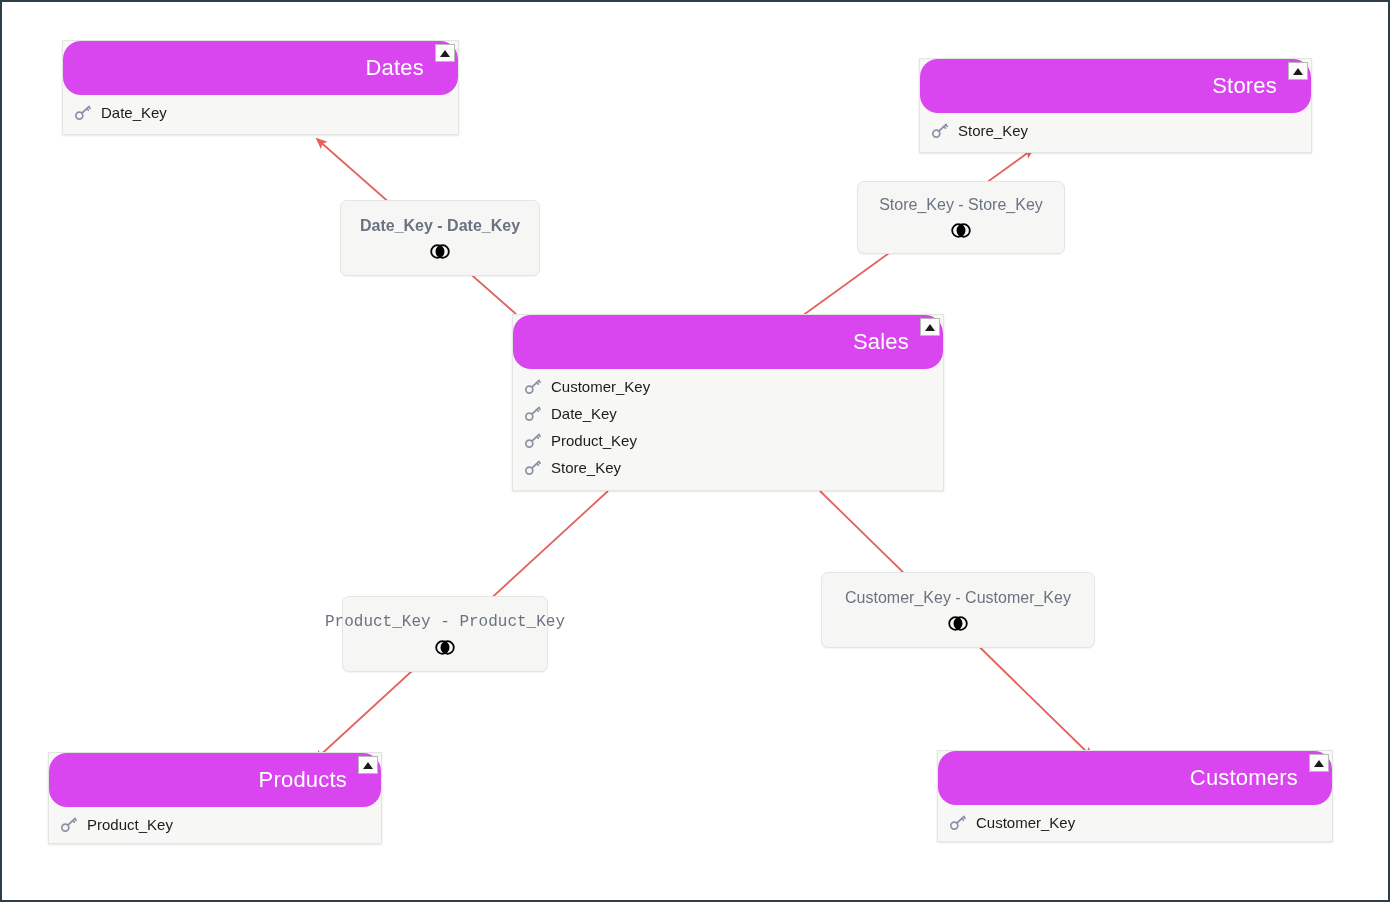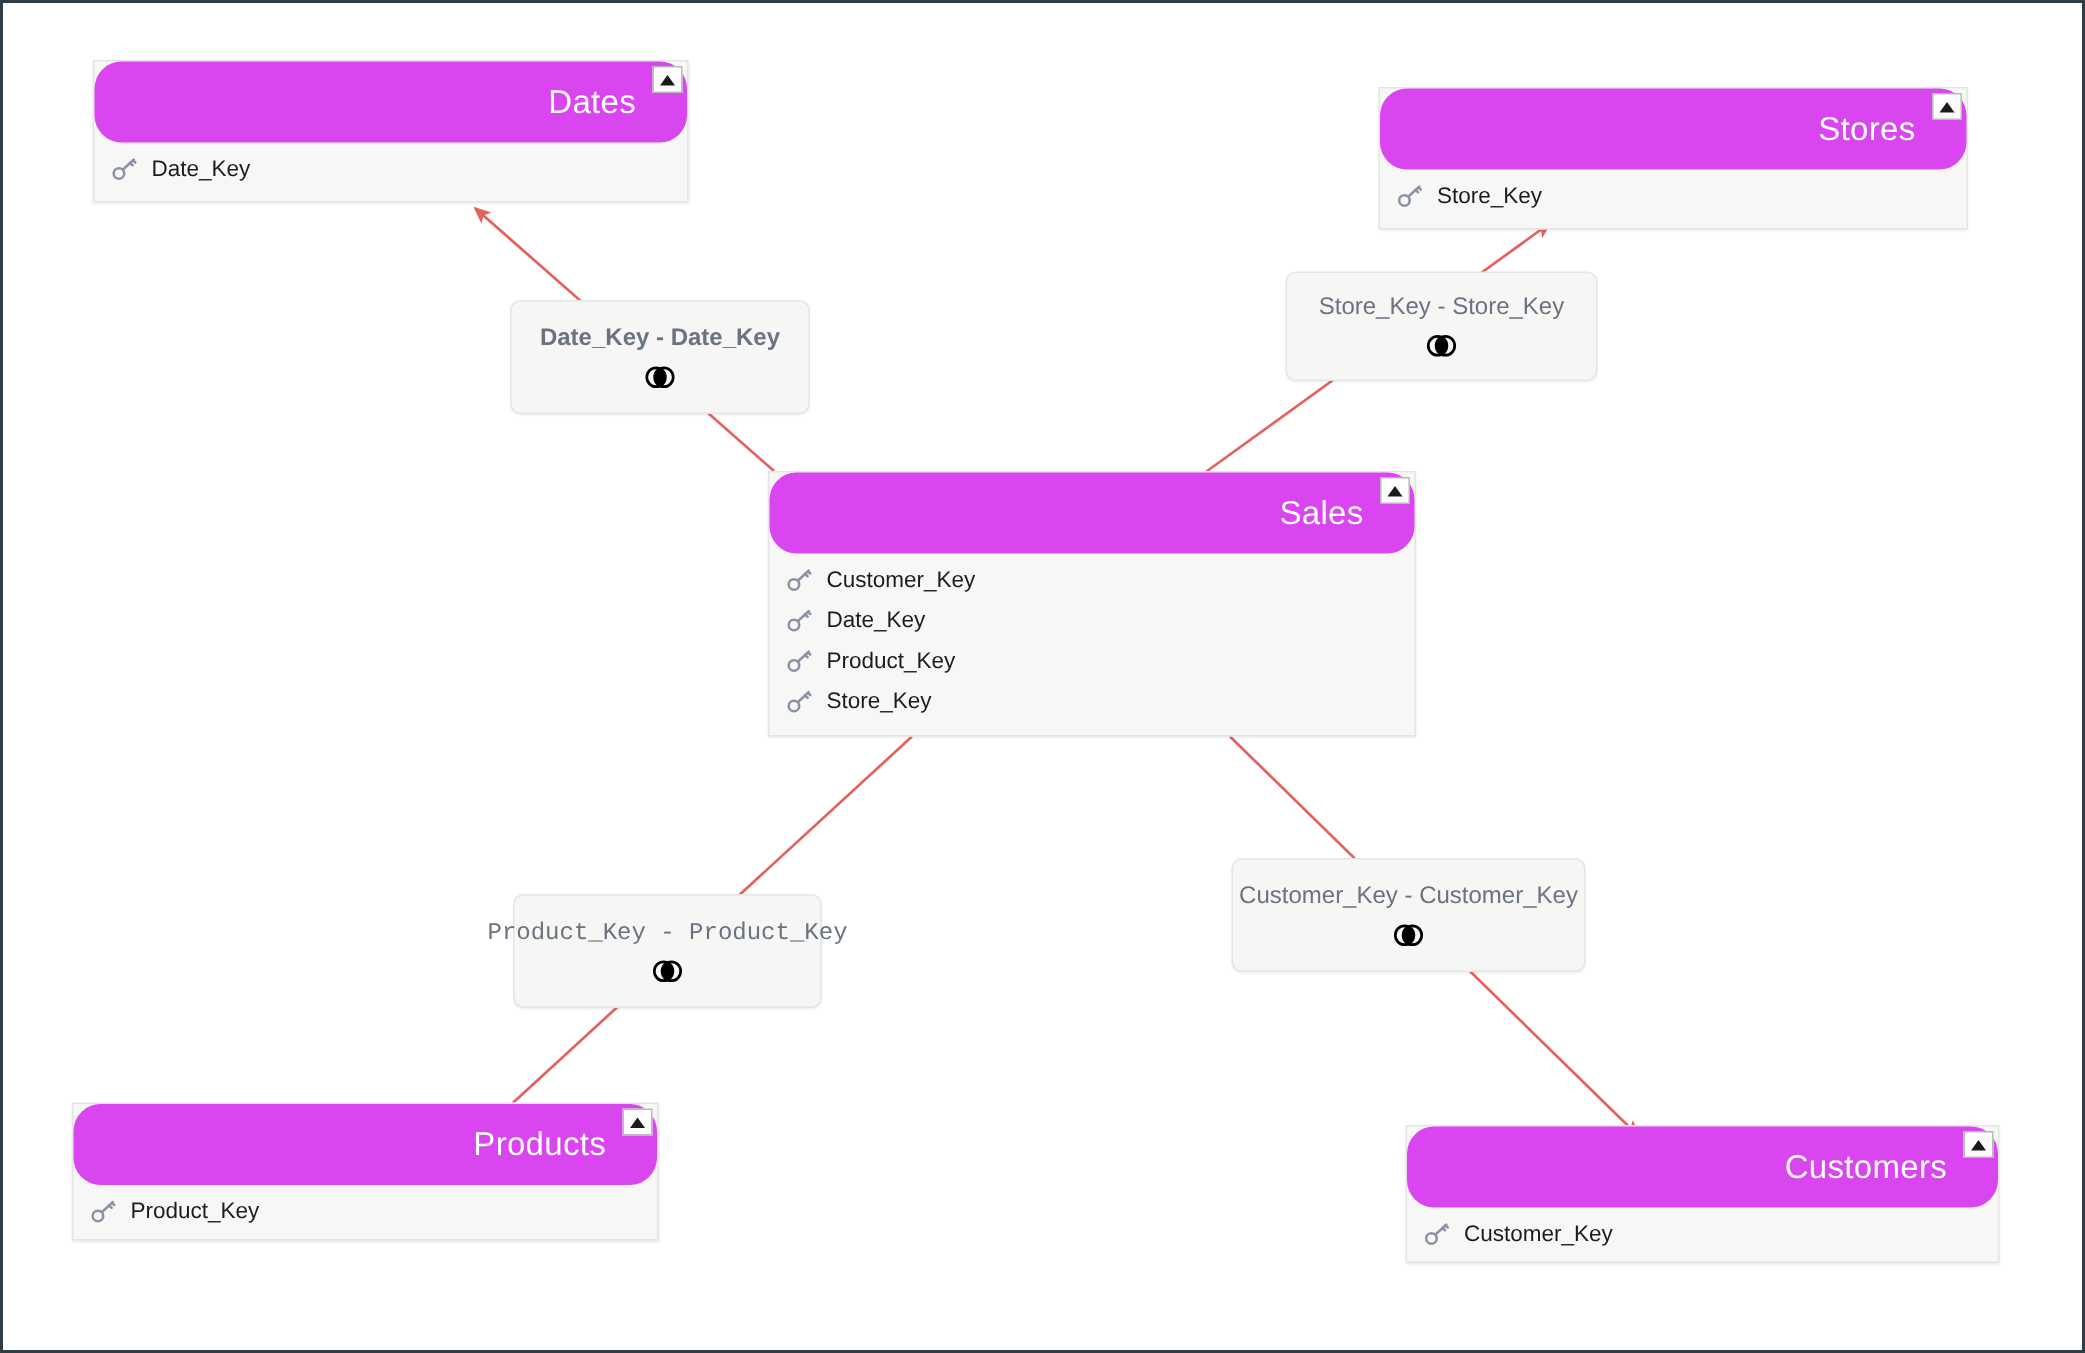--- a/index.html
+++ b/index.html
@@ -227,21 +227,21 @@
             <svg class="key-icon" viewBox="0 0 18 16">
               <circle cx="5.3" cy="10.6" r="3.5" fill="none" stroke="#8a93a5" stroke-width="1.7"></circle>
               <path d="M8.0 8.0 L15.2 1.4" stroke="#8a93a5" stroke-width="1.7" stroke-linecap="round" fill="none"></path>
               <path d="M12.6 3.6 L14.4 5.1" stroke="#8a93a5" stroke-width="1.7" stroke-linecap="round"></path>
               <path d="M14.6 1.9 L16.2 3.3" stroke="#8a93a5" stroke-width="1.7" stroke-linecap="round"></path>
             </svg>
             <span>Store_Key</span>
           </div>
         </div>
       </div>
-      <div class="entity" style="left: 46px; top: 733px; width: 391px; height: 92px;">
+      <div class="entity" style="left: 46px; top: 750px; width: 334px; height: 92px;">
         <div class="entity-header">
           <div class="entity-title">Products</div>
           <div class="collapse-btn">
             <span class="tri"></span>
           </div>
         </div>
         <div class="entity-fields">
           <div class="field-row">
             <svg class="key-icon" viewBox="0 0 18 16">
               <circle cx="5.3" cy="10.6" r="3.5" fill="none" stroke="#8a93a5" stroke-width="1.7"></circle>
@@ -292,21 +292,21 @@
         </svg>
       </div>
       <div class="rel-chip" style="left: 340px; top: 594px; width: 206px; height: 76px; font-family: Liberation Mono, monospace;">
         <div class="rel-label">Product_Key - Product_Key</div>
         <svg class="join-icon" viewBox="0 0 22 15">
           <ellipse cx="8.4" cy="7.5" rx="6.2" ry="6.3" fill="none" stroke="#000000" stroke-width="1.8"></ellipse>
           <ellipse cx="13.6" cy="7.5" rx="6.2" ry="6.3" fill="none" stroke="#000000" stroke-width="1.8"></ellipse>
           <path d="M11 1.9 A6.2 6.3 0 0 1 11 13.1 A6.2 6.3 0 0 1 11 1.9 Z" fill="#000000"></path>
         </svg>
       </div>
-      <div class="rel-chip" style="left: 819px; top: 570px; width: 236px; height: 76px;">
+      <div class="rel-chip" style="left: 819px; top: 570px; width: 274px; height: 76px;">
         <div class="rel-label">Customer_Key - Customer_Key</div>
         <svg class="join-icon" viewBox="0 0 22 15">
           <ellipse cx="8.4" cy="7.5" rx="6.2" ry="6.3" fill="none" stroke="#000000" stroke-width="1.8"></ellipse>
           <ellipse cx="13.6" cy="7.5" rx="6.2" ry="6.3" fill="none" stroke="#000000" stroke-width="1.8"></ellipse>
           <path d="M11 1.9 A6.2 6.3 0 0 1 11 13.1 A6.2 6.3 0 0 1 11 1.9 Z" fill="#000000"></path>
         </svg>
       </div>
     </div>
 
 </div>

